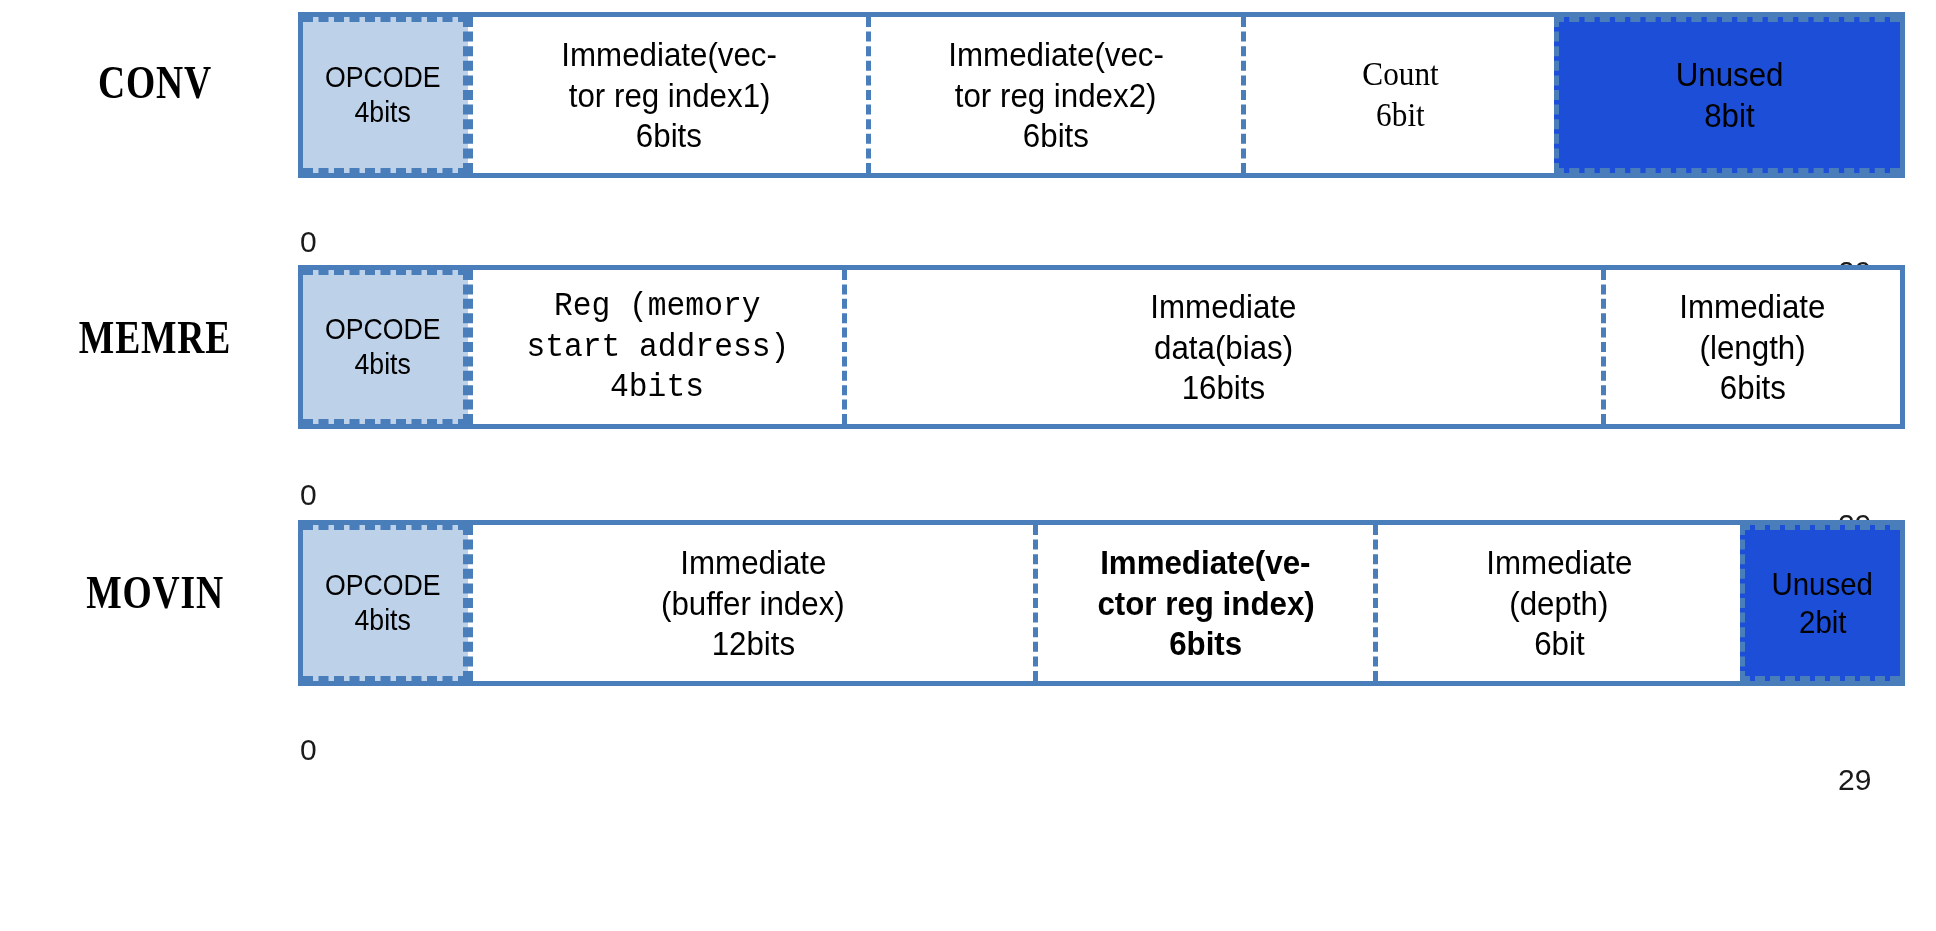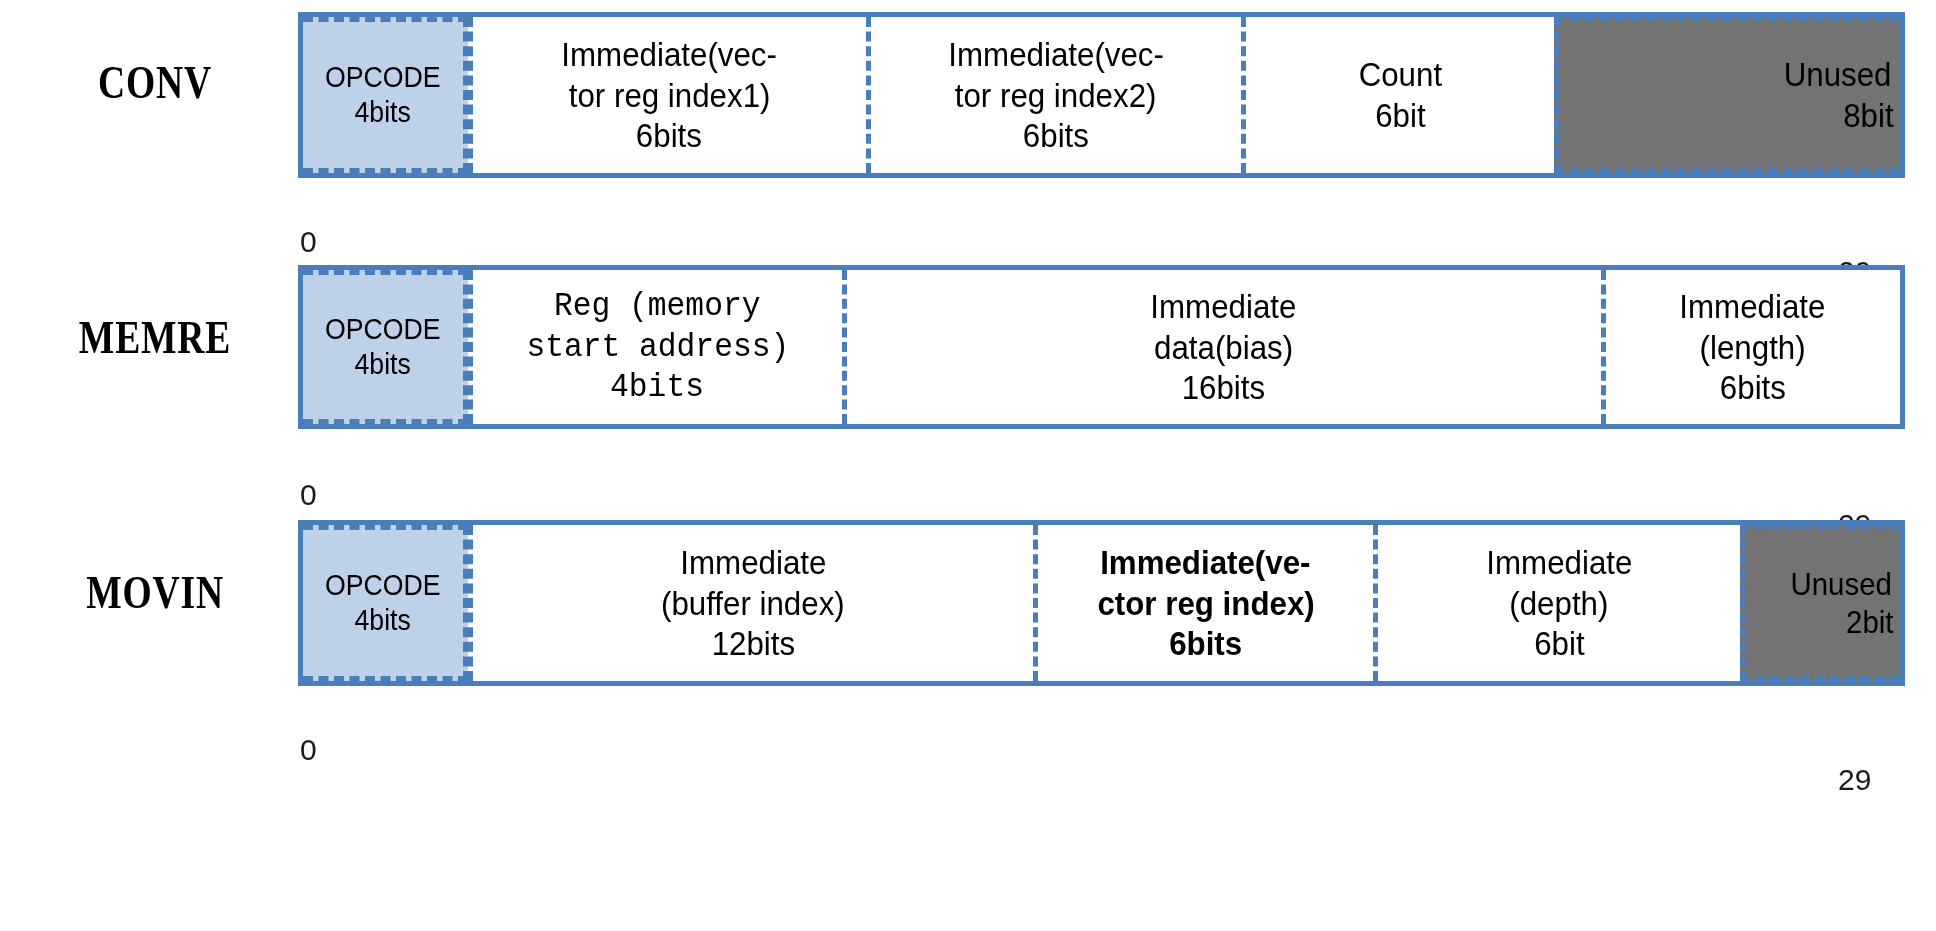--- a/index.html
+++ b/index.html
@@ -86,24 +86,23 @@
   
   .field.opcode {
     background: #bdd1e9;
     border: 5px dashed #4a7ebb;
     border-left: none;
     font-size: 29px;
   }
 
   
   .field.unused {
-    background: #737373;
+    background: #1d4ed8;
     border: 5px dashed #4a7ebb;
     border-right: none;
-    align-items: flex-end;
   }
   .field.unused.sm { font-size: 32px; }
 
   
   .bit-marker {
     position: absolute;
     font-family: "Liberation Sans", sans-serif;
     font-size: 30px;
     color: #1a1a1a;
   }
@@ -125,21 +124,21 @@
         <div class="field" style="flex: 0 0 24.8869%;">
           <span class="fl">Immediate(vec-</span>
           <span class="fl">tor reg index1)</span>
           <span class="fl">6bits</span>
         </div>
         <div class="field" style="flex: 0 0 23.5294%;">
           <span class="fl">Immediate(vec-</span>
           <span class="fl">tor reg index2)</span>
           <span class="fl">6bits</span>
         </div>
-        <div class="field" style="flex: 0 0 19.5863%;">
+        <div class="field" style="flex: 0 0 19.5863%; font-family: Liberation Serif, serif;">
           <span class="fl">Count</span>
           <span class="fl">6bit</span>
         </div>
         <div class="field unused" style="flex: 0 0 21.6548%;">
           <span class="fl">Unused</span>
           <span class="fl">8bit</span>
         </div>
       </div>
       <div class="bit-marker bit-start" style="left: 300px; top: 225px;">0</div>
       <div class="bit-marker bit-end" style="left: 1838px; top: 255px;">29</div>

